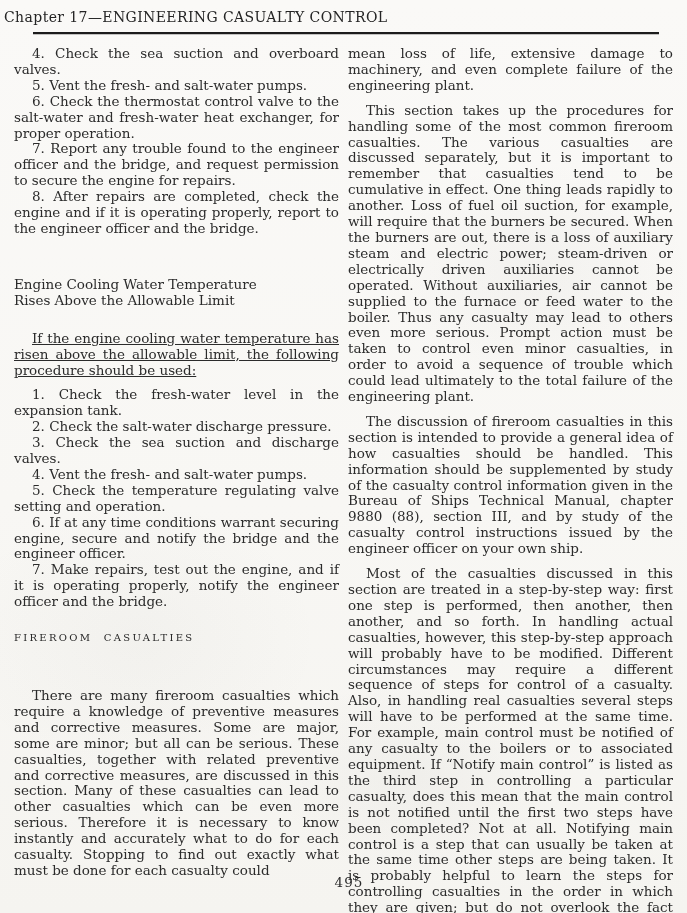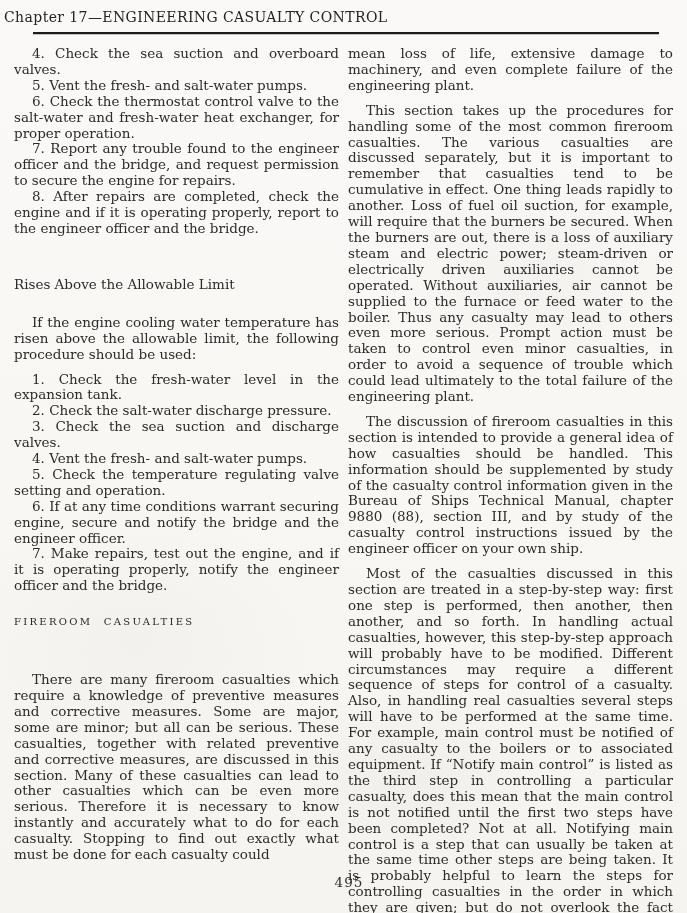--- a/index.html
+++ b/index.html
@@ -44,21 +44,21 @@
     position: absolute; top: 46px; width: 325px;
     font-size: 13.5px; line-height: 15.9px;
     text-align: justify;
     color: #2b2b2b;
   }
   .col-left  { left: 14px; }
   .col-right { left: 348px; }
   .col p { margin: 0; }
   .indent { text-indent: 18px; }
   .gap-sm { margin-top: 9px !important; }
-  .gap-md { margin-top: 22px !important; }
+  .gap-md { margin-top: 22px !important; text-decoration: underline; }
   .side-heading { margin-top: 40px; text-align: left; }
   .center-heading {
     margin-top: 20px; margin-bottom: 42px;
     text-align: left;
     letter-spacing: 2.3px; word-spacing: 6px;
     font-size: 10px; color: #262626;
   }
   .page-number {
     position: absolute; top: 874px; left: 0; right: 0;
     text-align: center;
@@ -78,20 +78,21 @@
   <div class="header-rule"></div>
 
   <div class="col col-left">
     <p class="indent">4. Check the sea suction and overboard valves.</p>
     <p class="indent">5. Vent the fresh- and salt-water pumps.</p>
     <p class="indent">6. Check the thermostat control valve to the salt-water and fresh-water heat exchanger, for proper operation.</p>
     <p class="indent">7. Report any trouble found to the engineer officer and the bridge, and request permission to secure the engine for repairs.</p>
     <p class="indent">8. After repairs are completed, check the engine and if it is operating properly, report to the engineer officer and the bridge.</p>
 
     <div class="side-heading">
+      <div>Engine Cooling Water Temperature</div>
       <div>Rises Above the Allowable Limit</div>
     </div>
 
     <p class="indent gap-md">If the engine cooling water temperature has risen above the allowable limit, the following procedure should be used:</p>
 
     <p class="indent gap-sm">1. Check the fresh-water level in the expansion tank.</p>
     <p class="indent">2. Check the salt-water discharge pressure.</p>
     <p class="indent">3. Check the sea suction and discharge valves.</p>
     <p class="indent">4. Vent the fresh- and salt-water pumps.</p>
     <p class="indent">5. Check the temperature regulating valve setting and operation.</p>

